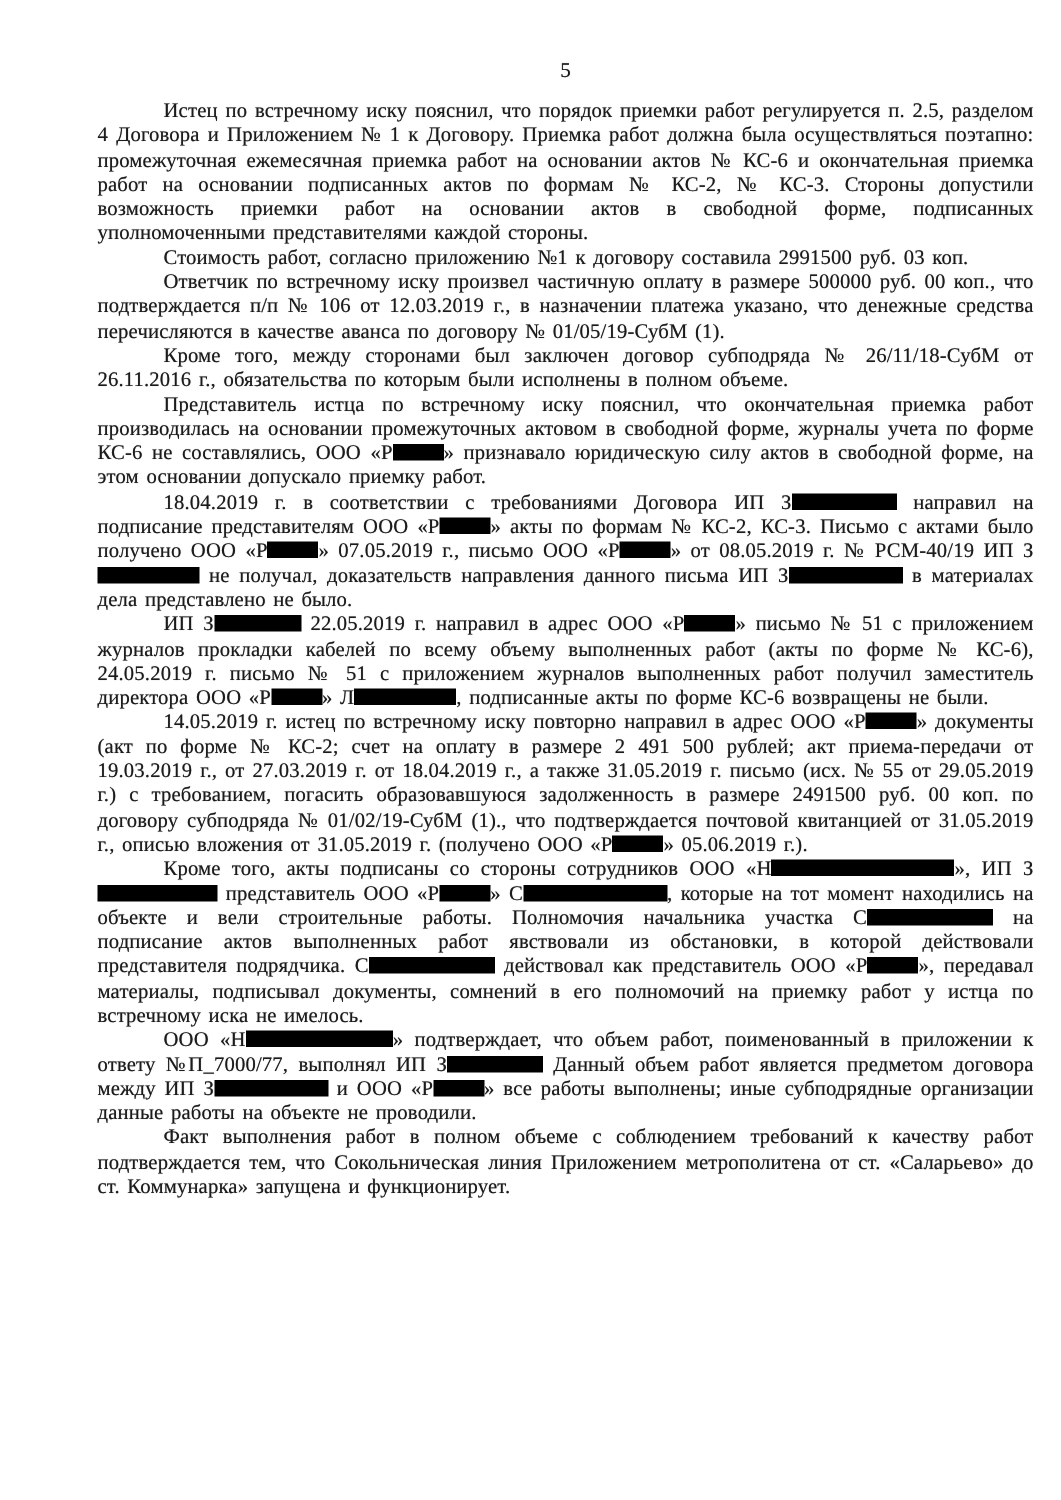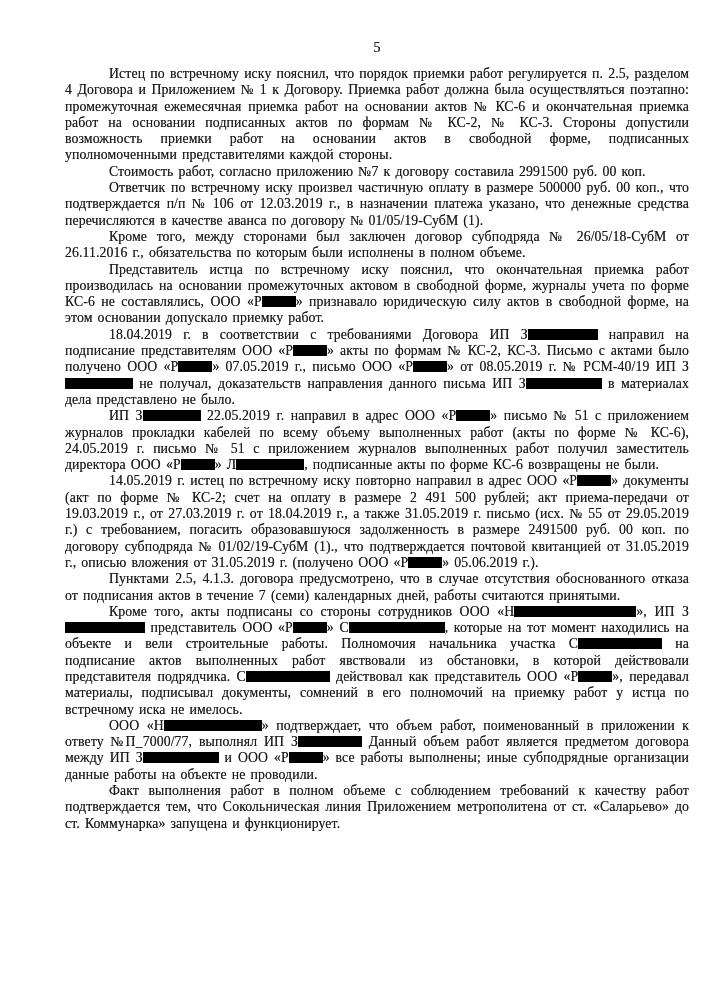--- a/index.html
+++ b/index.html
@@ -50,25 +50,24 @@
     margin-bottom: -1px;
   }
 </style>
 </head>
 <body>
 
 <div class="page">
   <div class="page-number">5</div>
   <div class="doc-body" id="doc-body">
       <p class="para">Истец по встречному иску пояснил, что порядок приемки работ регулируется п. 2.5, разделом 4 Договора и Приложением № 1 к Договору. Приемка работ должна была осуществляться поэтапно: промежуточная ежемесячная приемка работ на основании актов № КС-6 и окончательная приемка работ на основании подписанных актов по формам № КС-2, № КС-3. Стороны допустили возможность приемки работ на основании актов в свободной форме, подписанных уполномоченными представителями каждой стороны.</p>
-      <p class="para">Стоимость работ, согласно приложению №7 к договору составила 2991500 руб. 00 коп.</p>
+      <p class="para">Стоимость работ, согласно приложению №1 к договору составила 2991500 руб. 03 коп.</p>
       <p class="para">Ответчик по встречному иску произвел частичную оплату в размере 500000 руб. 00 коп., что подтверждается п/п № 106 от 12.03.2019 г., в назначении платежа указано, что денежные средства перечисляются в качестве аванса по договору № 01/05/19-СубМ (1).</p>
-      <p class="para">Кроме того, между сторонами был заключен договор субподряда № 26/05/18-СубМ от 26.11.2016 г., обязательства по которым были исполнены в полном объеме.</p>
+      <p class="para">Кроме того, между сторонами был заключен договор субподряда № 26/11/18-СубМ от 26.11.2016 г., обязательства по которым были исполнены в полном объеме.</p>
       <p class="para">Представитель истца по встречному иску пояснил, что окончательная приемка работ производилась на основании промежуточных актовом в свободной форме, журналы учета по форме КС-6 не составлялись, ООО «Р<span class="redact" style="width: 34px; background: rgb(0, 0, 0);"></span>» признавало юридическую силу актов в свободной форме, на этом основании допускало приемку работ.</p>
       <p class="para">18.04.2019 г. в соответствии с требованиями Договора ИП З<span class="redact" style="width: 70px; background: rgb(0, 0, 0);"></span> направил на подписание представителям ООО «Р<span class="redact" style="width: 34px; background: rgb(0, 0, 0);"></span>» акты по формам № КС-2, КС-3. Письмо с актами было получено ООО «Р<span class="redact" style="width: 34px; background: rgb(0, 0, 0);"></span>» 07.05.2019 г., письмо ООО «Р<span class="redact" style="width: 34px; background: rgb(0, 0, 0);"></span>» от 08.05.2019 г. № РСМ-40/19 ИП З<span class="redact" style="width: 68px; background: rgb(0, 0, 0);"></span> не получал, доказательств направления данного письма ИП З<span class="redact" style="width: 76px; background: rgb(0, 0, 0);"></span> в материалах дела представлено не было.</p>
       <p class="para">ИП З<span class="redact" style="width: 58px; background: rgb(0, 0, 0);"></span> 22.05.2019 г. направил в адрес ООО «Р<span class="redact" style="width: 34px; background: rgb(0, 0, 0);"></span>» письмо № 51 с приложением журналов прокладки кабелей по всему объему выполненных работ (акты по форме № КС-6), 24.05.2019 г. письмо № 51 с приложением журналов выполненных работ получил заместитель директора ООО «Р<span class="redact" style="width: 34px; background: rgb(0, 0, 0);"></span>» Л<span class="redact" style="width: 68px; background: rgb(0, 0, 0);"></span>, подписанные акты по форме КС-6 возвращены не были.</p>
       <p class="para">14.05.2019 г. истец по встречному иску повторно направил в адрес ООО «Р<span class="redact" style="width: 34px; background: rgb(0, 0, 0);"></span>» документы (акт по форме № КС-2; счет на оплату в размере 2 491 500 рублей; акт приема-передачи от 19.03.2019 г., от 27.03.2019 г. от 18.04.2019 г., а также 31.05.2019 г. письмо (исх. № 55 от 29.05.2019 г.) с требованием, погасить образовавшуюся задолженность в размере 2491500 руб. 00 коп. по договору субподряда № 01/02/19-СубМ (1)., что подтверждается почтовой квитанцией от 31.05.2019 г., описью вложения от 31.05.2019 г. (получено ООО «Р<span class="redact" style="width: 34px; background: rgb(0, 0, 0);"></span>» 05.06.2019 г.).</p>
-      <p class="para">Пунктами 2.5, 4.1.3. договора предусмотрено, что в случае отсутствия обоснованного отказа от подписания актов в течение 7 (семи) календарных дней, работы считаются принятыми.</p>
       <p class="para">Кроме того, акты подписаны со стороны сотрудников ООО «Н<span class="redact" style="width: 122px; background: rgb(0, 0, 0);"></span>», ИП З<span class="redact" style="width: 80px; background: rgb(0, 0, 0);"></span> представитель ООО «Р<span class="redact" style="width: 34px; background: rgb(0, 0, 0);"></span>» С<span class="redact" style="width: 96px; background: rgb(0, 0, 0);"></span>, которые на тот момент находились на объекте и вели строительные работы. Полномочия начальника участка С<span class="redact" style="width: 84px; background: rgb(0, 0, 0);"></span> на подписание актов выполненных работ явствовали из обстановки, в которой действовали представителя подрядчика. С<span class="redact" style="width: 84px; background: rgb(0, 0, 0);"></span> действовал как представитель ООО «Р<span class="redact" style="width: 34px; background: rgb(0, 0, 0);"></span>», передавал материалы, подписывал документы, сомнений в его полномочий на приемку работ у истца по встречному иска не имелось.</p>
       <p class="para">ООО «Н<span class="redact" style="width: 98px; background: rgb(0, 0, 0);"></span>» подтверждает, что объем работ, поименованный в приложении к ответу №П_7000/77, выполнял ИП З<span class="redact" style="width: 64px; background: rgb(0, 0, 0);"></span> Данный объем работ является предметом договора между ИП З<span class="redact" style="width: 76px; background: rgb(0, 0, 0);"></span> и ООО «Р<span class="redact" style="width: 34px; background: rgb(0, 0, 0);"></span>» все работы выполнены; иные субподрядные организации данные работы на объекте не проводили.</p>
       <p class="para">Факт выполнения работ в полном объеме с соблюдением требований к качеству работ подтверждается тем, что Сокольническая линия Приложением метрополитена от ст. «Саларьево» до ст. Коммунарка» запущена и функционирует.</p>
     </div>
 </div>
 
 </body></html>

